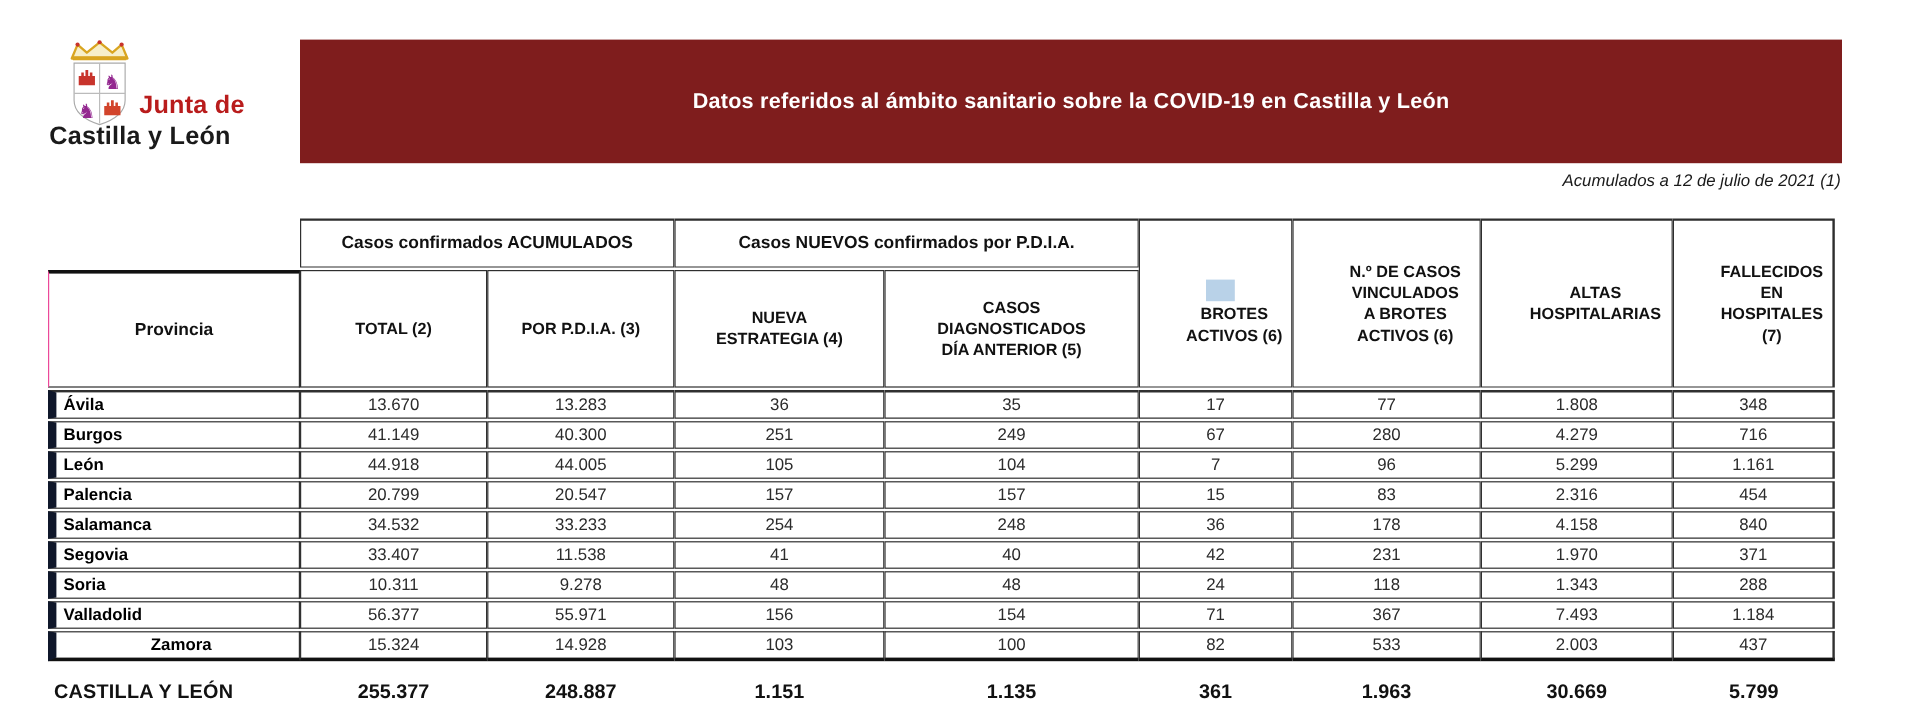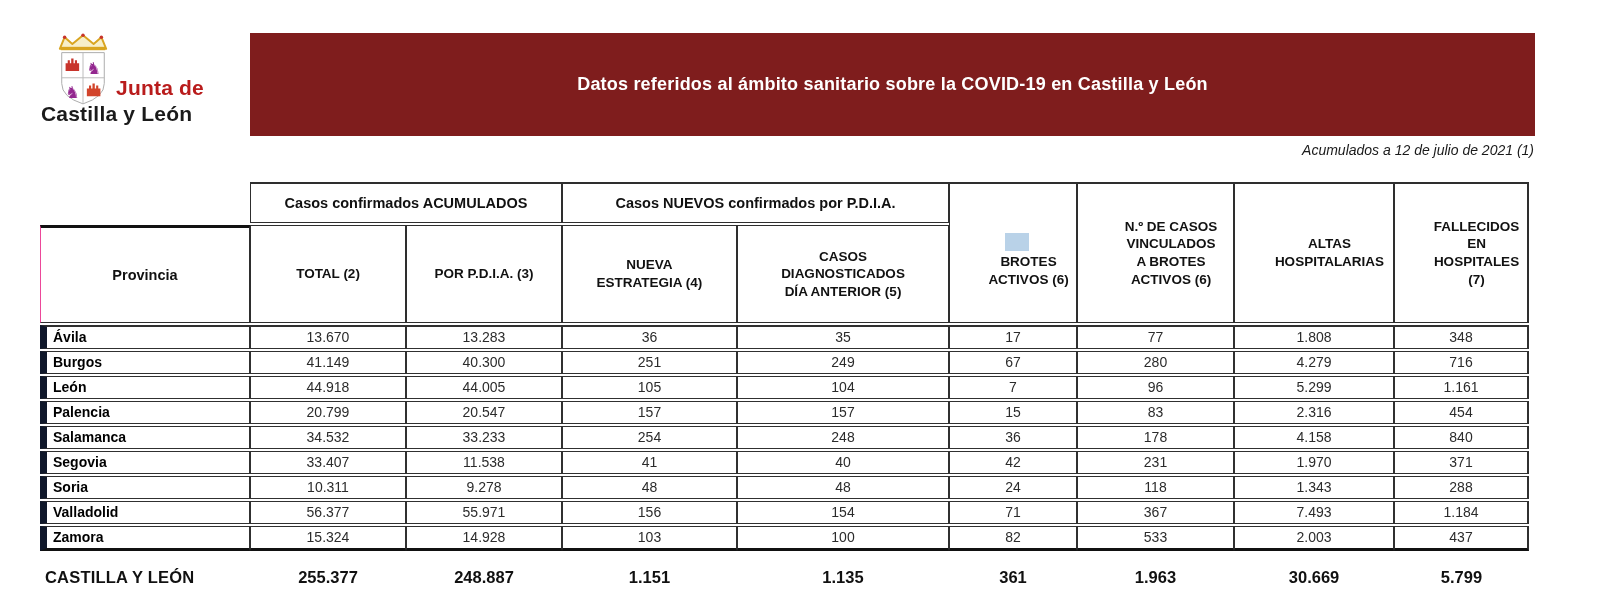--- a/index.html
+++ b/index.html
@@ -39,21 +39,21 @@
 
   tbody td{
     border:1px solid #303030;height:21px;font-size:14px;color:#2b2b2b;
     text-align:center;line-height:21px;
   }
   tbody td.pname{
     text-align:left;padding-left:6px;font-weight:bold;color:#000;
     border-left:7px solid #0f172a;font-size:14px;
   }
   tbody tr:first-child td{border-top-width:2px;}
-  tbody tr:last-child td{border-bottom:3px solid #111;}
+  tbody tr:last-child td{border-bottom:3px solid #111;text-align:center;}
 
   tfoot td{border:none;height:40px;font-weight:bold;font-size:16.5px;color:#111;text-align:center;padding-top:4px;}
   tfoot td.tlabel{text-align:left;padding-left:5px;letter-spacing:.2px;}
 
   
   .sel-artifact{position:absolute;left:55px;top:49px;width:24px;height:18px;background:#B9D2E8;z-index:0;}
   .hdr-label{position:relative;z-index:1;}
 </style>
 </head>
 <body>

